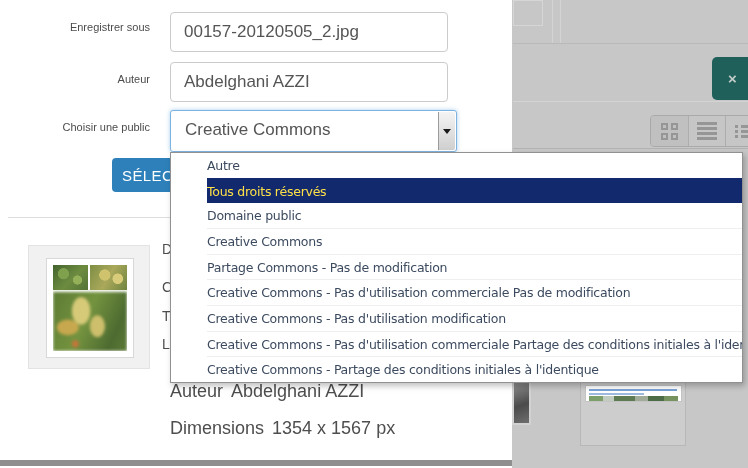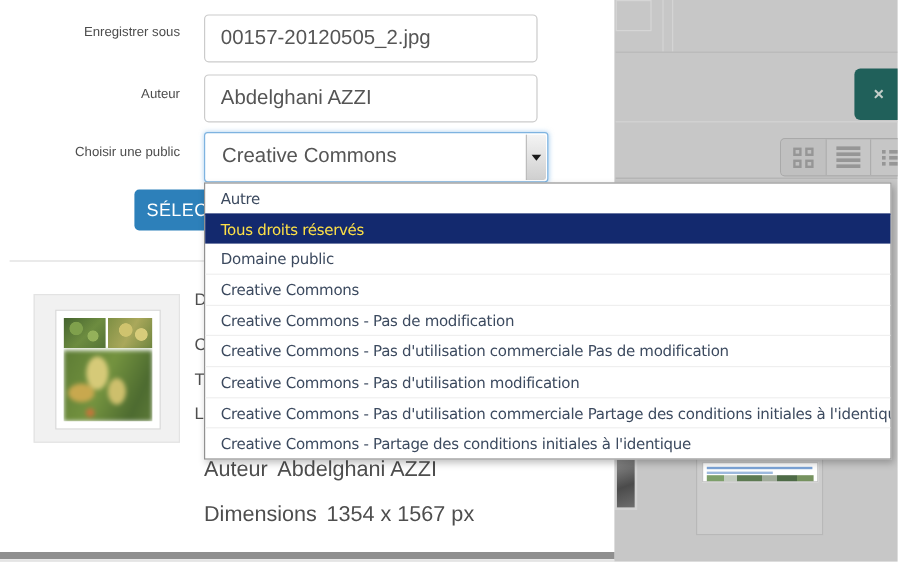--- a/index.html
+++ b/index.html
@@ -72,24 +72,25 @@
   .hscrollbar { left:0; top:460px; width:512px; height:7px; background:#8f8f8f;
     border-bottom:1px solid #fff; z-index:4; }
 
   
   .dropdown {
     left:170px; top:152px; width:573px; height:231px; background:#fff;
     border:1px solid #919191; box-shadow:2px 3px 6px rgba(0,0,0,.25);
     z-index:30; display:flex; flex-direction:column;
   }
   .opt {
-    flex:1; display:flex; align-items:center; padding-left:13px;
+    flex:1; display:flex; align-items:center; 
     font-family:"DejaVu Sans", sans-serif; font-size:12.5px; letter-spacing:-.25px;
     color:#3c4a5f; white-space:nowrap; overflow:hidden;
     border-top:1px solid #efefef;
+    margin-left:36px;
   }
   .opt:first-child { border-top:none; }
   .opt.highlight { background:#13296e; color:#fde047; border-top-color:#13296e; }
   .opt.highlight + .opt { border-top:none; }
 
   
   .bg-chrome-box { left:513px; top:0; width:30px; height:26px; border:1px solid #d6d6d6; }
   .bg-vline1 { left:552px; top:0; width:1px; height:43px; background:#d4d4d4; }
   .bg-vline2 { left:560px; top:0; width:1px; height:43px; background:#d4d4d4; }
   .bg-hline-top { left:513px; top:43px; width:235px; height:1px; background:#b9b9b9; }
@@ -220,18 +221,18 @@
   <span class="lbl">Dimensions</span><span>1354 x 1567 px</span>
 </div>
 
 <div class="abs hscrollbar"></div>
 
 <div class="abs dropdown">
   <div class="opt">Autre</div>
   <div class="opt highlight">Tous droits réservés</div>
   <div class="opt">Domaine public</div>
   <div class="opt">Creative Commons</div>
-  <div class="opt">Creative Commons - Pas de modification</div>
+  <div class="opt">Partage Commons - Pas de modification</div>
   <div class="opt">Creative Commons - Pas d'utilisation commerciale Pas de modification</div>
   <div class="opt">Creative Commons - Pas d'utilisation modification</div>
   <div class="opt">Creative Commons - Pas d'utilisation commerciale Partage des conditions initiales à l'identique</div>
   <div class="opt">Creative Commons - Partage des conditions initiales à l'identique</div>
 </div>
 
 </body></html>

